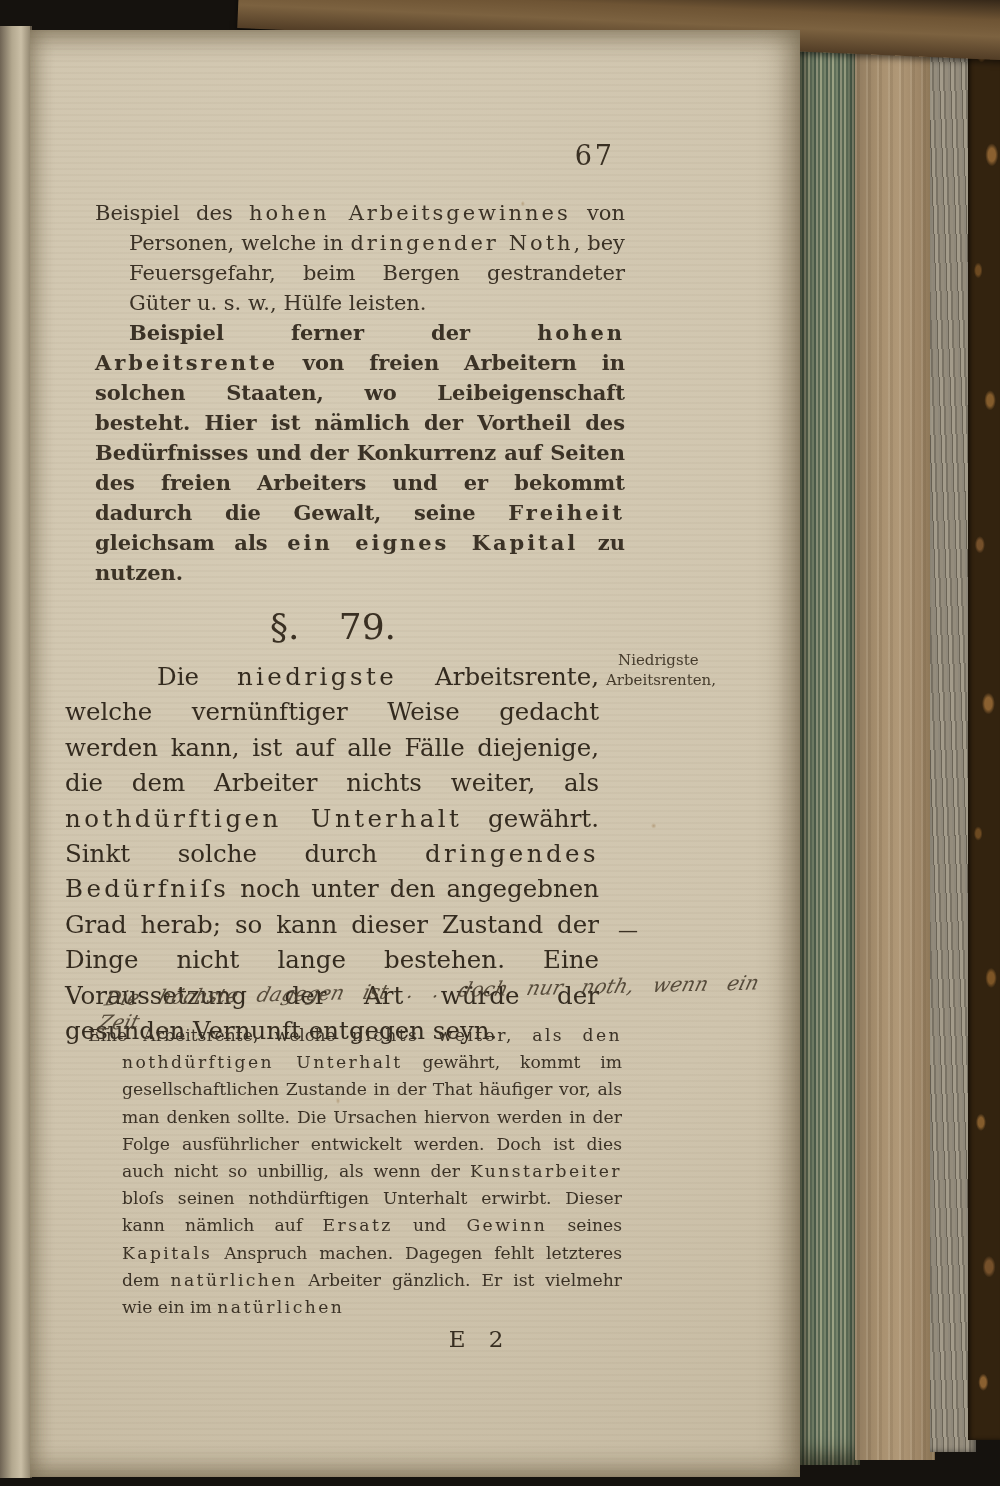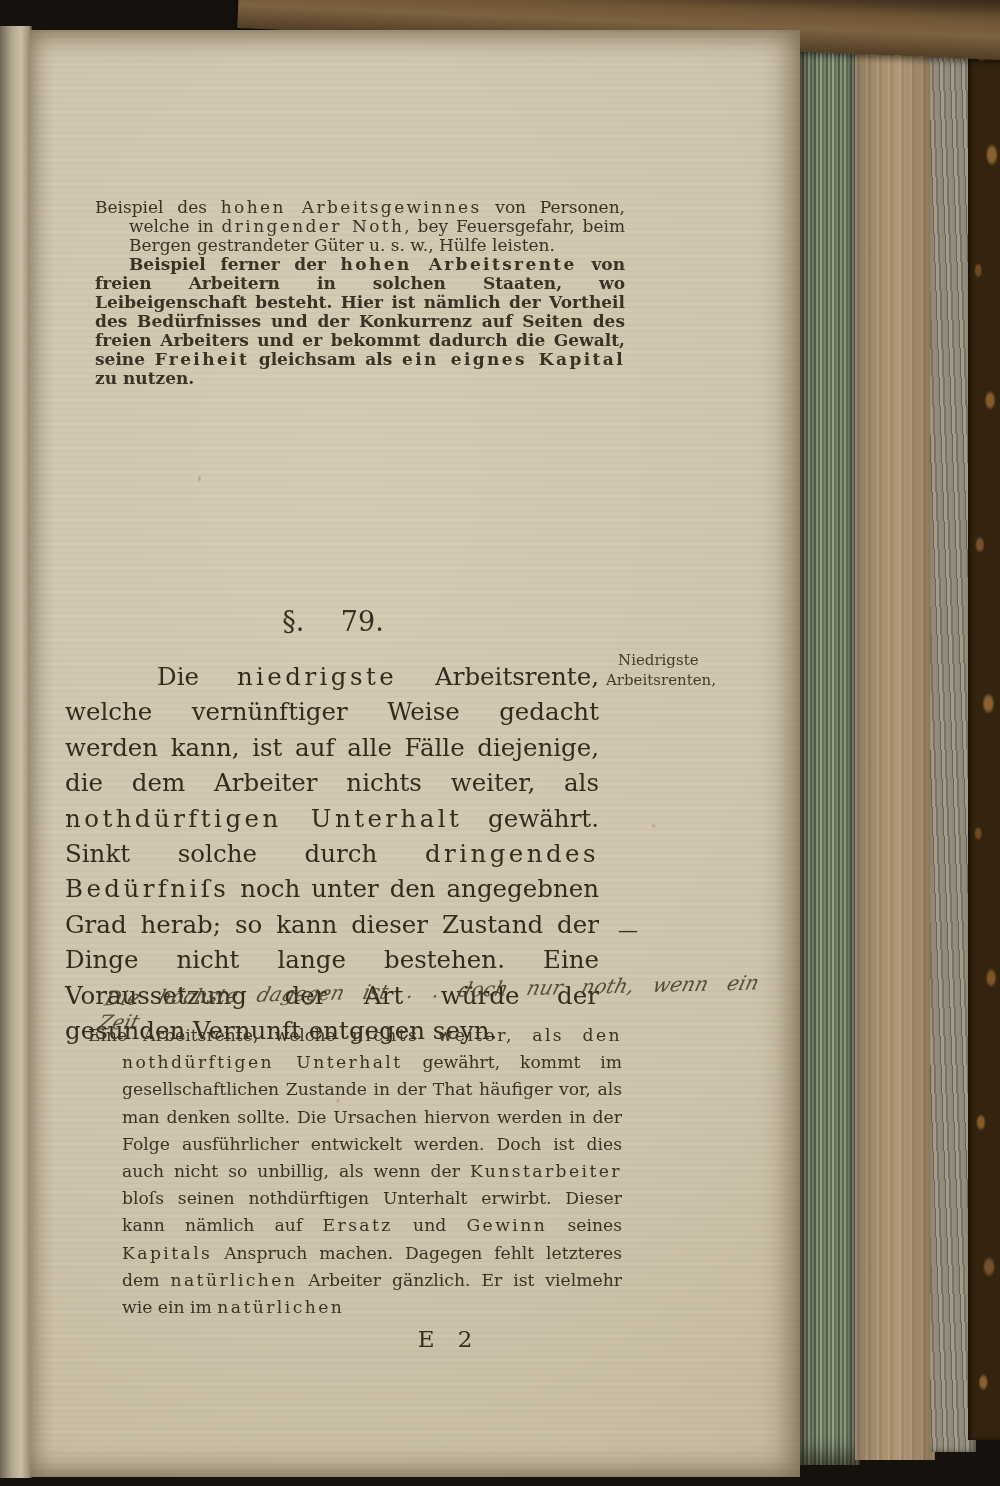--- a/index.html
+++ b/index.html
@@ -53,60 +53,61 @@
     box-shadow:inset -16px 0 26px rgba(90,75,50,.38), inset 0 12px 20px rgba(90,75,50,.28),
                inset 0 -12px 20px rgba(90,75,50,.28), inset 10px 0 16px rgba(90,75,50,.18);}
 
   .pagenum{position:absolute;left:0;top:110px;width:585px;text-align:right;
     font-size:27px;letter-spacing:3px;color:#3a3023;}
 
   .petit{position:absolute;text-align:justify;color:#3b3226;}
   .petit p{margin:0;}
   .petit .hang{padding-left:34px;text-indent:-34px;}
   .petit .ind{text-indent:34px;font-weight:bold;}
-  .petit-top{left:65px;top:168px;width:530px;font-size:17px;line-height:19px;}
+  .petit-top{left:65px;top:168px;width:530px;font-size:21px;line-height:30px;}
   .petit-bottom{left:58px;top:992px;width:534px;font-size:17.2px;line-height:27.2px;}
 
   .section-heading{position:absolute;left:0;top:576px;width:606px;margin:0;text-align:center;
-    font-weight:normal;font-size:27px;word-spacing:28px;color:#3a3023;}
+    font-weight:normal;font-size:36px;word-spacing:28px;color:#3a3023;}
 
   .body-col{position:absolute;left:24px;top:618px;width:556px;
     font-size:24.5px;line-height:35.4px;text-align:justify;color:#342b1f;}
   .body-col p{margin:11px;text-indent:92px;}
 
   .sp{letter-spacing:0.14em;}
 
   .marginal{position:absolute;left:576px;top:620px;width:150px;
     font-size:15px;line-height:20px;color:#453b2c;}
   .marginal .ml1{text-indent:12px;}
 
   .handwriting{position:absolute;left:72px;top:948px;width:690px;
     font-size:20px;font-style:italic;color:#4a3f2f;
     transform:rotate(-1.4deg) skewX(-16deg);word-spacing:13px;opacity:.9;}
 
   .stray-dash{position:absolute;left:588px;top:888px;font-size:20px;color:#3a3023;}
 
-  .signature{position:absolute;left:319px;top:1296px;width:200px;text-align:center;
+  .signature{position:absolute;left:350px;top:1296px;width:200px;text-align:center;
     font-size:23px;letter-spacing:8px;color:#372e21;}
 </style>
 </head>
 <body>
 
 <div class="stage">
 
   <div class="teal-patch"></div>
   <div class="edge-green"></div>
   <div class="edge-tan"></div>
   <div class="edge-rough"></div>
   <div class="edge-cover"></div>
   <div class="edge-top"></div>
   <div class="page-sliver"></div>
 
   <div class="page">
 
+    <div class="pagenum">67</div>
 
     <section class="petit petit-top">
       <p class="hang"><span>Beispiel des </span><span class="sp">hohen Arbeitsgewinnes</span><span> von Personen, welche in </span><span class="sp">dringender Noth</span><span>, bey Feuersgefahr, beim Bergen gestrandeter Güter u. s. w., Hülfe leisten.</span></p>
       <p class="ind"><span>Beispiel ferner der </span><span class="sp">hohen Arbeitsrente</span><span> von freien Arbeitern in solchen Staaten, wo Leibeigenschaft besteht.  Hier ist nämlich der Vortheil des Bedürfnisses und der Konkurrenz auf Seiten des freien Arbeiters und er bekommt dadurch die Gewalt, seine </span><span class="sp">Freiheit</span><span> gleichsam als </span><span class="sp">ein eignes Kapital</span><span> zu nutzen.</span></p>
     </section>
 
     <h2 class="section-heading">§. 79.</h2>
 
     <div class="body-col">
       <p><span>Die </span><span class="sp">niedrigste</span><span> Arbeitsrente, welche vernünftiger Weise gedacht werden kann, ist auf alle Fälle diejenige, die dem Arbeiter nichts weiter, als </span><span class="sp">nothdürftigen Unterhalt</span><span> gewährt.  Sinkt solche durch </span><span class="sp">dringendes Bedürfniſs</span><span> noch unter den angegebnen Grad herab;  so kann dieser Zustand der Dinge nicht lange bestehen.  Eine Voraussetzung der Art würde der gesunden Vernunft entgegen seyn.</span></p>

